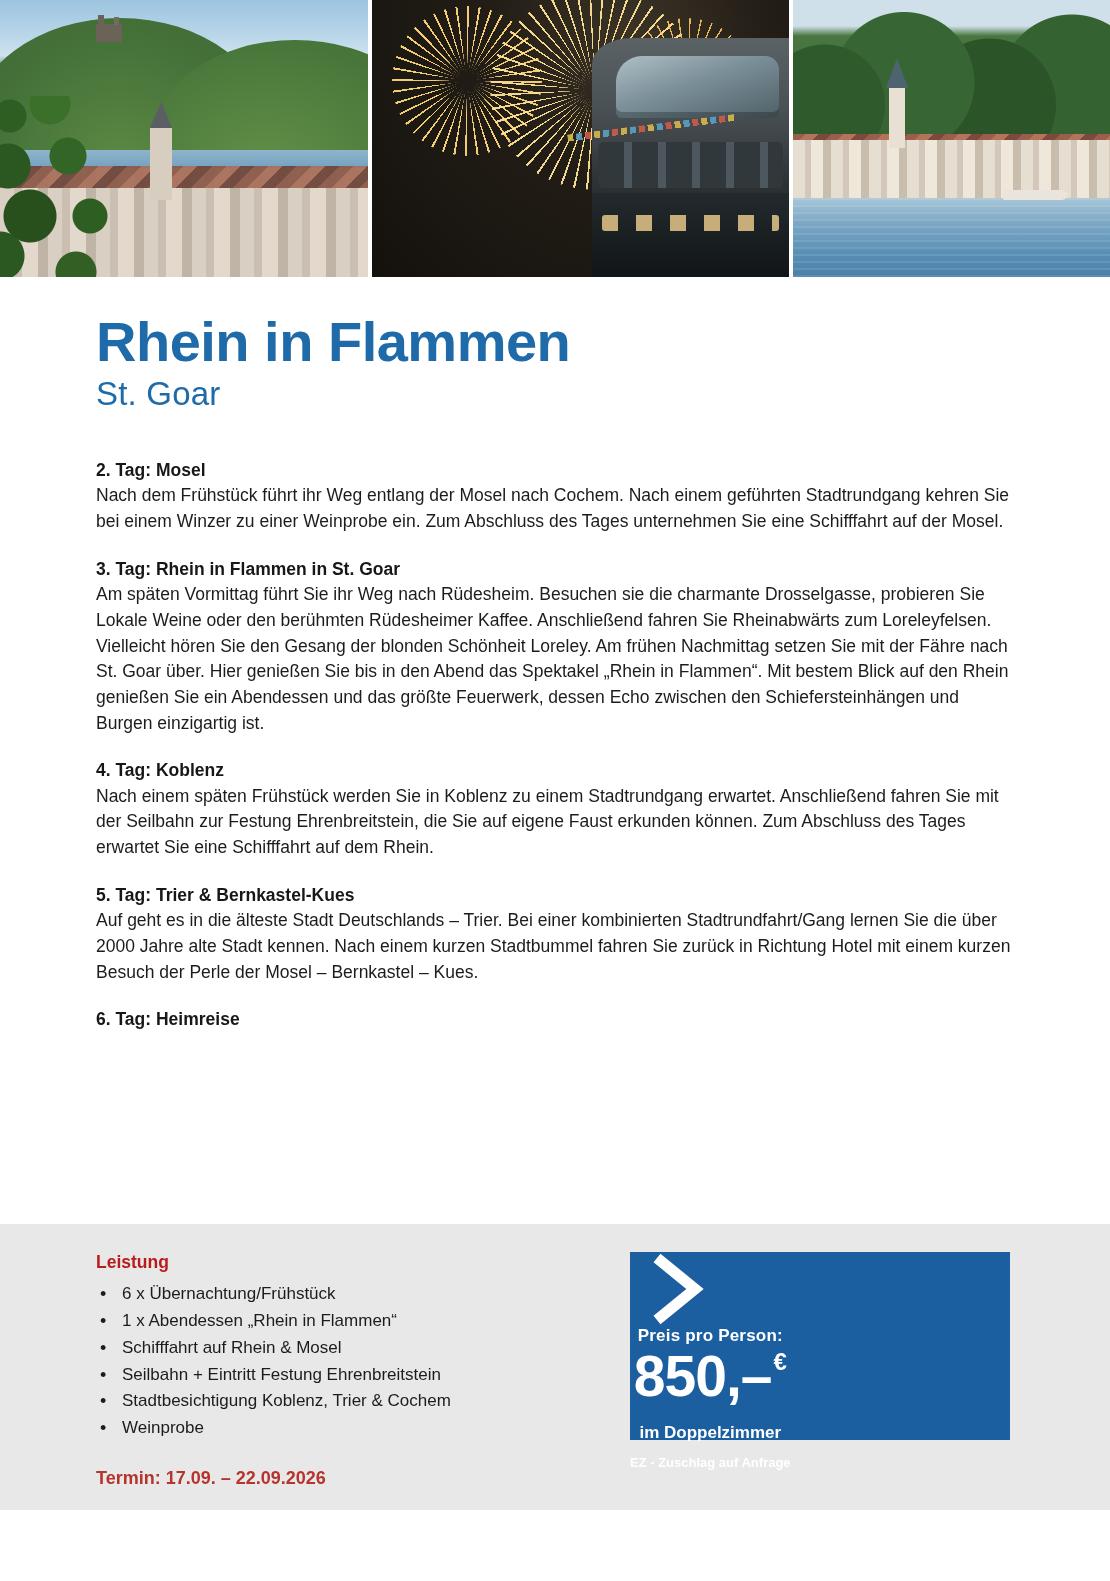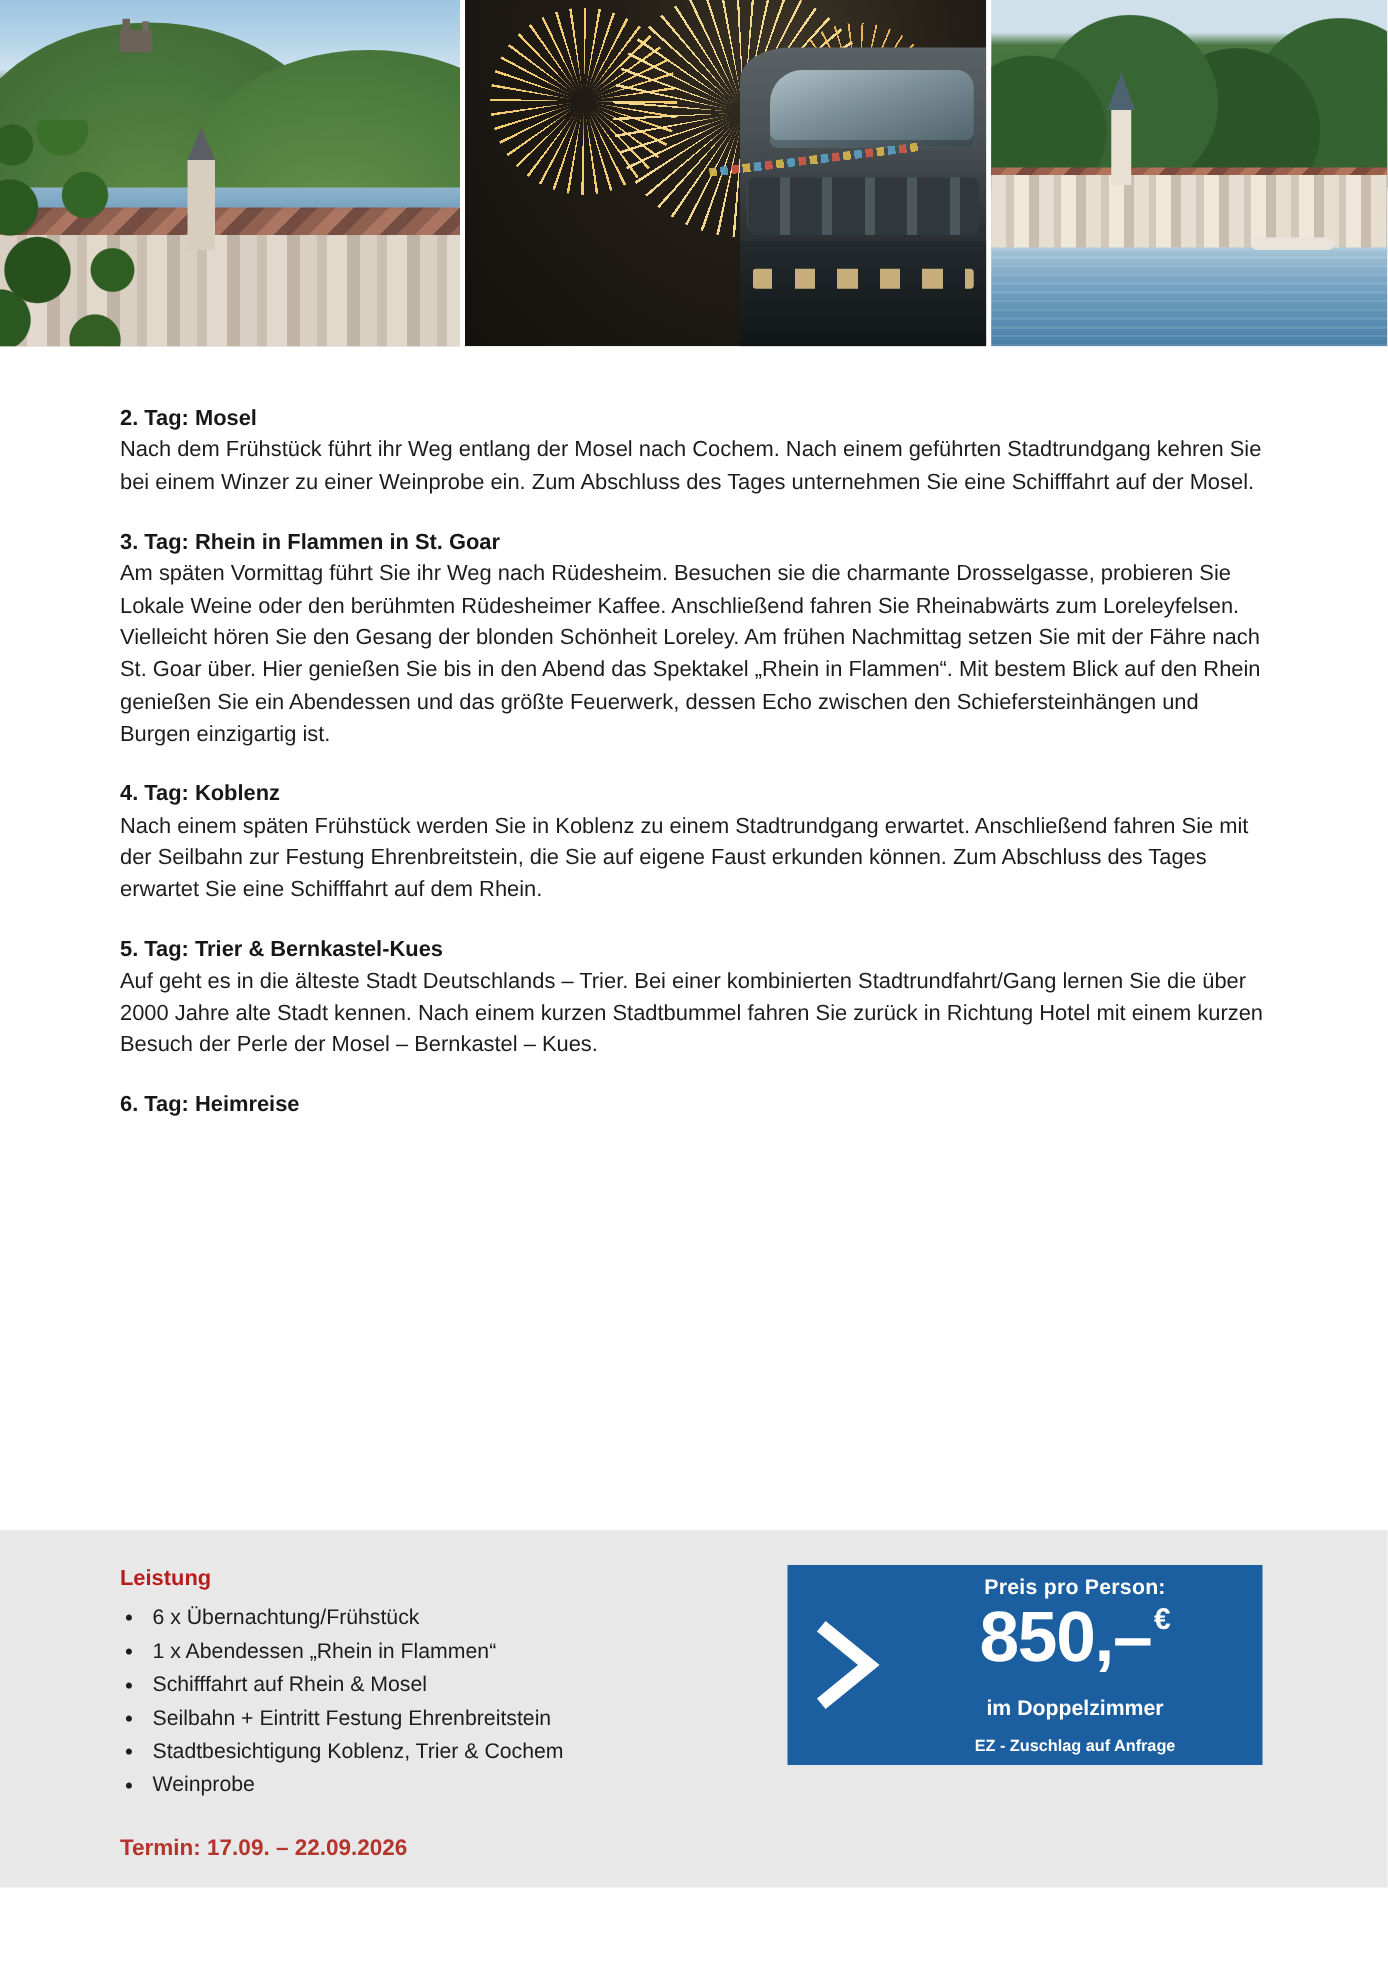--- a/index.html
+++ b/index.html
@@ -292,26 +292,27 @@
   .termin {
     margin-top: 26px;
     font-size: 18px;
     font-weight: 700;
     color: #b5342c;
   }
 
   
   .price-box {
     width: 380px;
-    height: 160px;
+    height: 188px;
     background: #1c5fa0;
     color: #ffffff;
     position: relative;
     display: flex;
-    align-items: center;
+    align-items: flex-start;
+    flex-direction: column;
   }
   .price-arrow {
     width: 96px;
     display: flex;
     align-items: center;
     justify-content: center;
   }
   .price-arrow svg { display: block; }
   .price-text {
     flex: 1;
@@ -391,20 +392,22 @@
       <div class="steeple"></div>
       <div class="water"></div>
       <div class="boat"></div>
     </div>
   </div>
 </div>
 
 <div class="content">
 
   <div class="title-block">
+    <h1 class="title">Rhein in Flammen</h1>
+    <h2 class="subtitle">St. Goar</h2>
   </div>
 
   <div class="itinerary">
 
 
     <div class="day">
       <div class="day-head">2. Tag: Mosel</div>
       <div class="day-body">Nach dem Frühstück führt ihr Weg entlang der Mosel nach Cochem. Nach einem geführten Stadtrundgang kehren Sie bei einem Winzer zu einer Weinprobe ein. Zum Abschluss des Tages unternehmen Sie eine Schifffahrt auf der Mosel.</div>
     </div>
 

